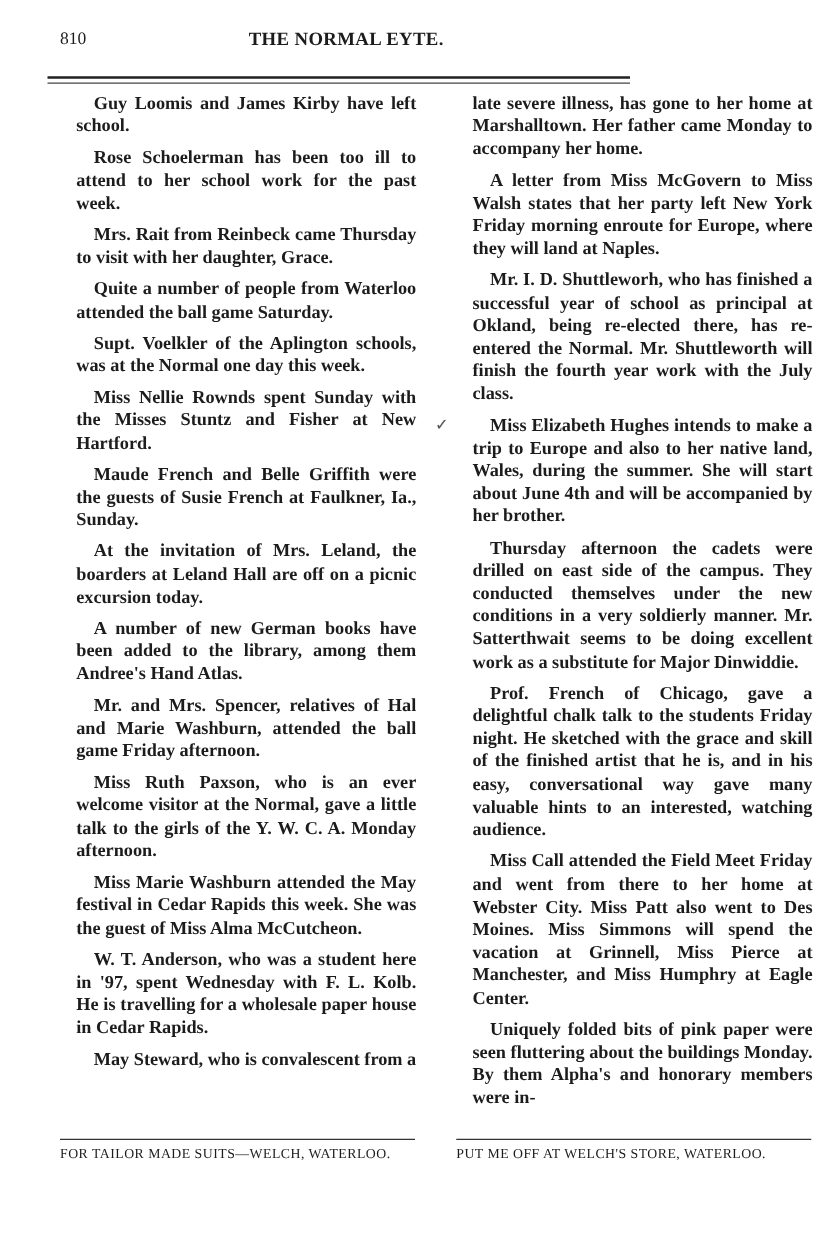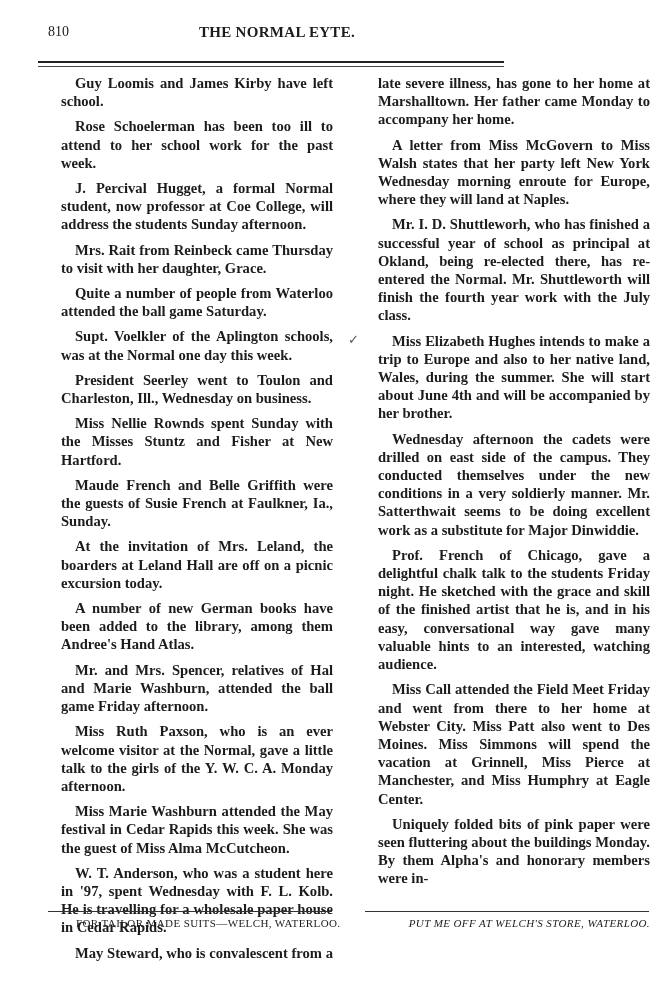--- a/index.html
+++ b/index.html
@@ -13,60 +13,58 @@
   .rule-top { position: absolute; top: 61px; left: 38px; width: 466px; height: 3px; border-top: 2px solid #222; border-bottom: 1px solid #444; }
   .col { position: absolute; top: 74px; font-size: 14.6px; line-height: 18.2px; text-align: justify; }
   .col-left { left: 48px; width: 285px; }
   .col-right { left: 365px; width: 285px; }
   .para { margin: 0 0 7px 13px; text-indent: 14px; hyphens: manual; font-weight: bold; }
   .para.cont { text-indent: 0; }
   .foot-rule { position: absolute; top: 911px; height: 0; border-top: 1px solid #333; }
   .foot-left-rule { left: 48px; width: 284px; }
   .foot-right-rule { left: 365px; width: 284px; }
   .footer { position: absolute; top: 917px; font-size: 11px; letter-spacing: 0.4px; font-variant: small-caps; }
-  .footer-left { left: 48px; width: 285px; text-align: left; margin-left: 28px; }
-  .footer-right { left: 365px; width: 285px; text-align: right; font-style: italic; }
+  .footer-left { left: 48px; width: 285px; text-align: left; }
+  .footer-right { left: 365px; width: 285px; text-align: left; }
   .checkmark { position: absolute; left: 348px; top: 332px; font-size: 13px; color: #555; }
 </style>
 </head>
 <body>
 
 <div class="header">
   <span class="page-num">810</span>
   <div class="running-title">THE NORMAL EYTE.</div>
 </div>
 <div class="rule-top"></div>
 
 <div class="col col-left">
   <p class="para">Guy Loomis and James Kirby have left school.</p>
   <p class="para">Rose Schoelerman has been too ill to attend to her school work for the past week.</p>
-  <p class="para">J. Percival Hugget, a formal Normal student, now professor at Coe College, will address the students Sunday afternoon.</p>
   <p class="para">Mrs. Rait from Reinbeck came Thursday to visit with her daughter, Grace.</p>
   <p class="para">Quite a number of people from Waterloo attended the ball game Saturday.</p>
   <p class="para">Supt. Voelkler of the Aplington schools, was at the Normal one day this week.</p>
-  <p class="para">President Seerley went to Toulon and Charleston, Ill., Wednesday on business.</p>
   <p class="para">Miss Nellie Rownds spent Sunday with the Misses Stuntz and Fisher at New Hartford.</p>
   <p class="para">Maude French and Belle Griffith were the guests of Susie French at Faulkner, Ia., Sunday.</p>
   <p class="para">At the invitation of Mrs. Leland, the boarders at Leland Hall are off on a picnic excursion today.</p>
   <p class="para">A number of new German books have been added to the library, among them Andree's Hand Atlas.</p>
   <p class="para">Mr. and Mrs. Spencer, relatives of Hal and Marie Washburn, attended the ball game Friday afternoon.</p>
   <p class="para">Miss Ruth Paxson, who is an ever welcome visitor at the Normal, gave a little talk to the girls of the Y. W. C. A. Monday afternoon.</p>
   <p class="para">Miss Marie Washburn attended the May festival in Cedar Rapids this week. She was the guest of Miss Alma McCutcheon.</p>
   <p class="para">W. T. Anderson, who was a student here in '97, spent Wednesday with F. L. Kolb. He is travelling for a wholesale paper house in Cedar Rapids.</p>
   <p class="para">May Steward, who is convalescent from a</p>
 </div>
 
 <span class="checkmark">✓</span>
 
 <div class="col col-right">
   <p class="para cont">late severe illness, has gone to her home at Marshalltown. Her father came Monday to accompany her home.</p>
-  <p class="para">A letter from Miss McGovern to Miss Walsh states that her party left New York Wednesday morning enroute for Europe, where they will land at Naples.</p>
+  <p class="para">A letter from Miss McGovern to Miss Walsh states that her party left New York Friday morning enroute for Europe, where they will land at Naples.</p>
   <p class="para">Mr. I. D. Shuttleworh, who has finished a successful year of school as principal at Okland, being re-elected there, has re-entered the Normal. Mr. Shuttleworth will finish the fourth year work with the July class.</p>
   <p class="para">Miss Elizabeth Hughes intends to make a trip to Europe and also to her native land, Wales, during the summer. She will start about June 4th and will be accompanied by her brother.</p>
-  <p class="para">Wednesday afternoon the cadets were drilled on east side of the campus. They conducted themselves under the new conditions in a very soldierly manner. Mr. Satterthwait seems to be doing excellent work as a substitute for Major Dinwiddie.</p>
+  <p class="para">Thursday afternoon the cadets were drilled on east side of the campus. They conducted themselves under the new conditions in a very soldierly manner. Mr. Satterthwait seems to be doing excellent work as a substitute for Major Dinwiddie.</p>
   <p class="para">Prof. French of Chicago, gave a delightful chalk talk to the students Friday night. He sketched with the grace and skill of the finished artist that he is, and in his easy, conversational way gave many valuable hints to an interested, watching audience.</p>
   <p class="para">Miss Call attended the Field Meet Friday and went from there to her home at Webster City. Miss Patt also went to Des Moines. Miss Simmons will spend the vacation at Grinnell, Miss Pierce at Manchester, and Miss Humphry at Eagle Center.</p>
   <p class="para">Uniquely folded bits of pink paper were seen fluttering about the buildings Monday. By them Alpha's and honorary members were in-</p>
 </div>
 
 <div class="foot-rule foot-left-rule"></div>
 <div class="foot-rule foot-right-rule"></div>
 <div class="footer footer-left">FOR TAILOR MADE SUITS—WELCH, WATERLOO.</div>
 <div class="footer footer-right">PUT ME OFF AT WELCH'S STORE, WATERLOO.</div>
 

